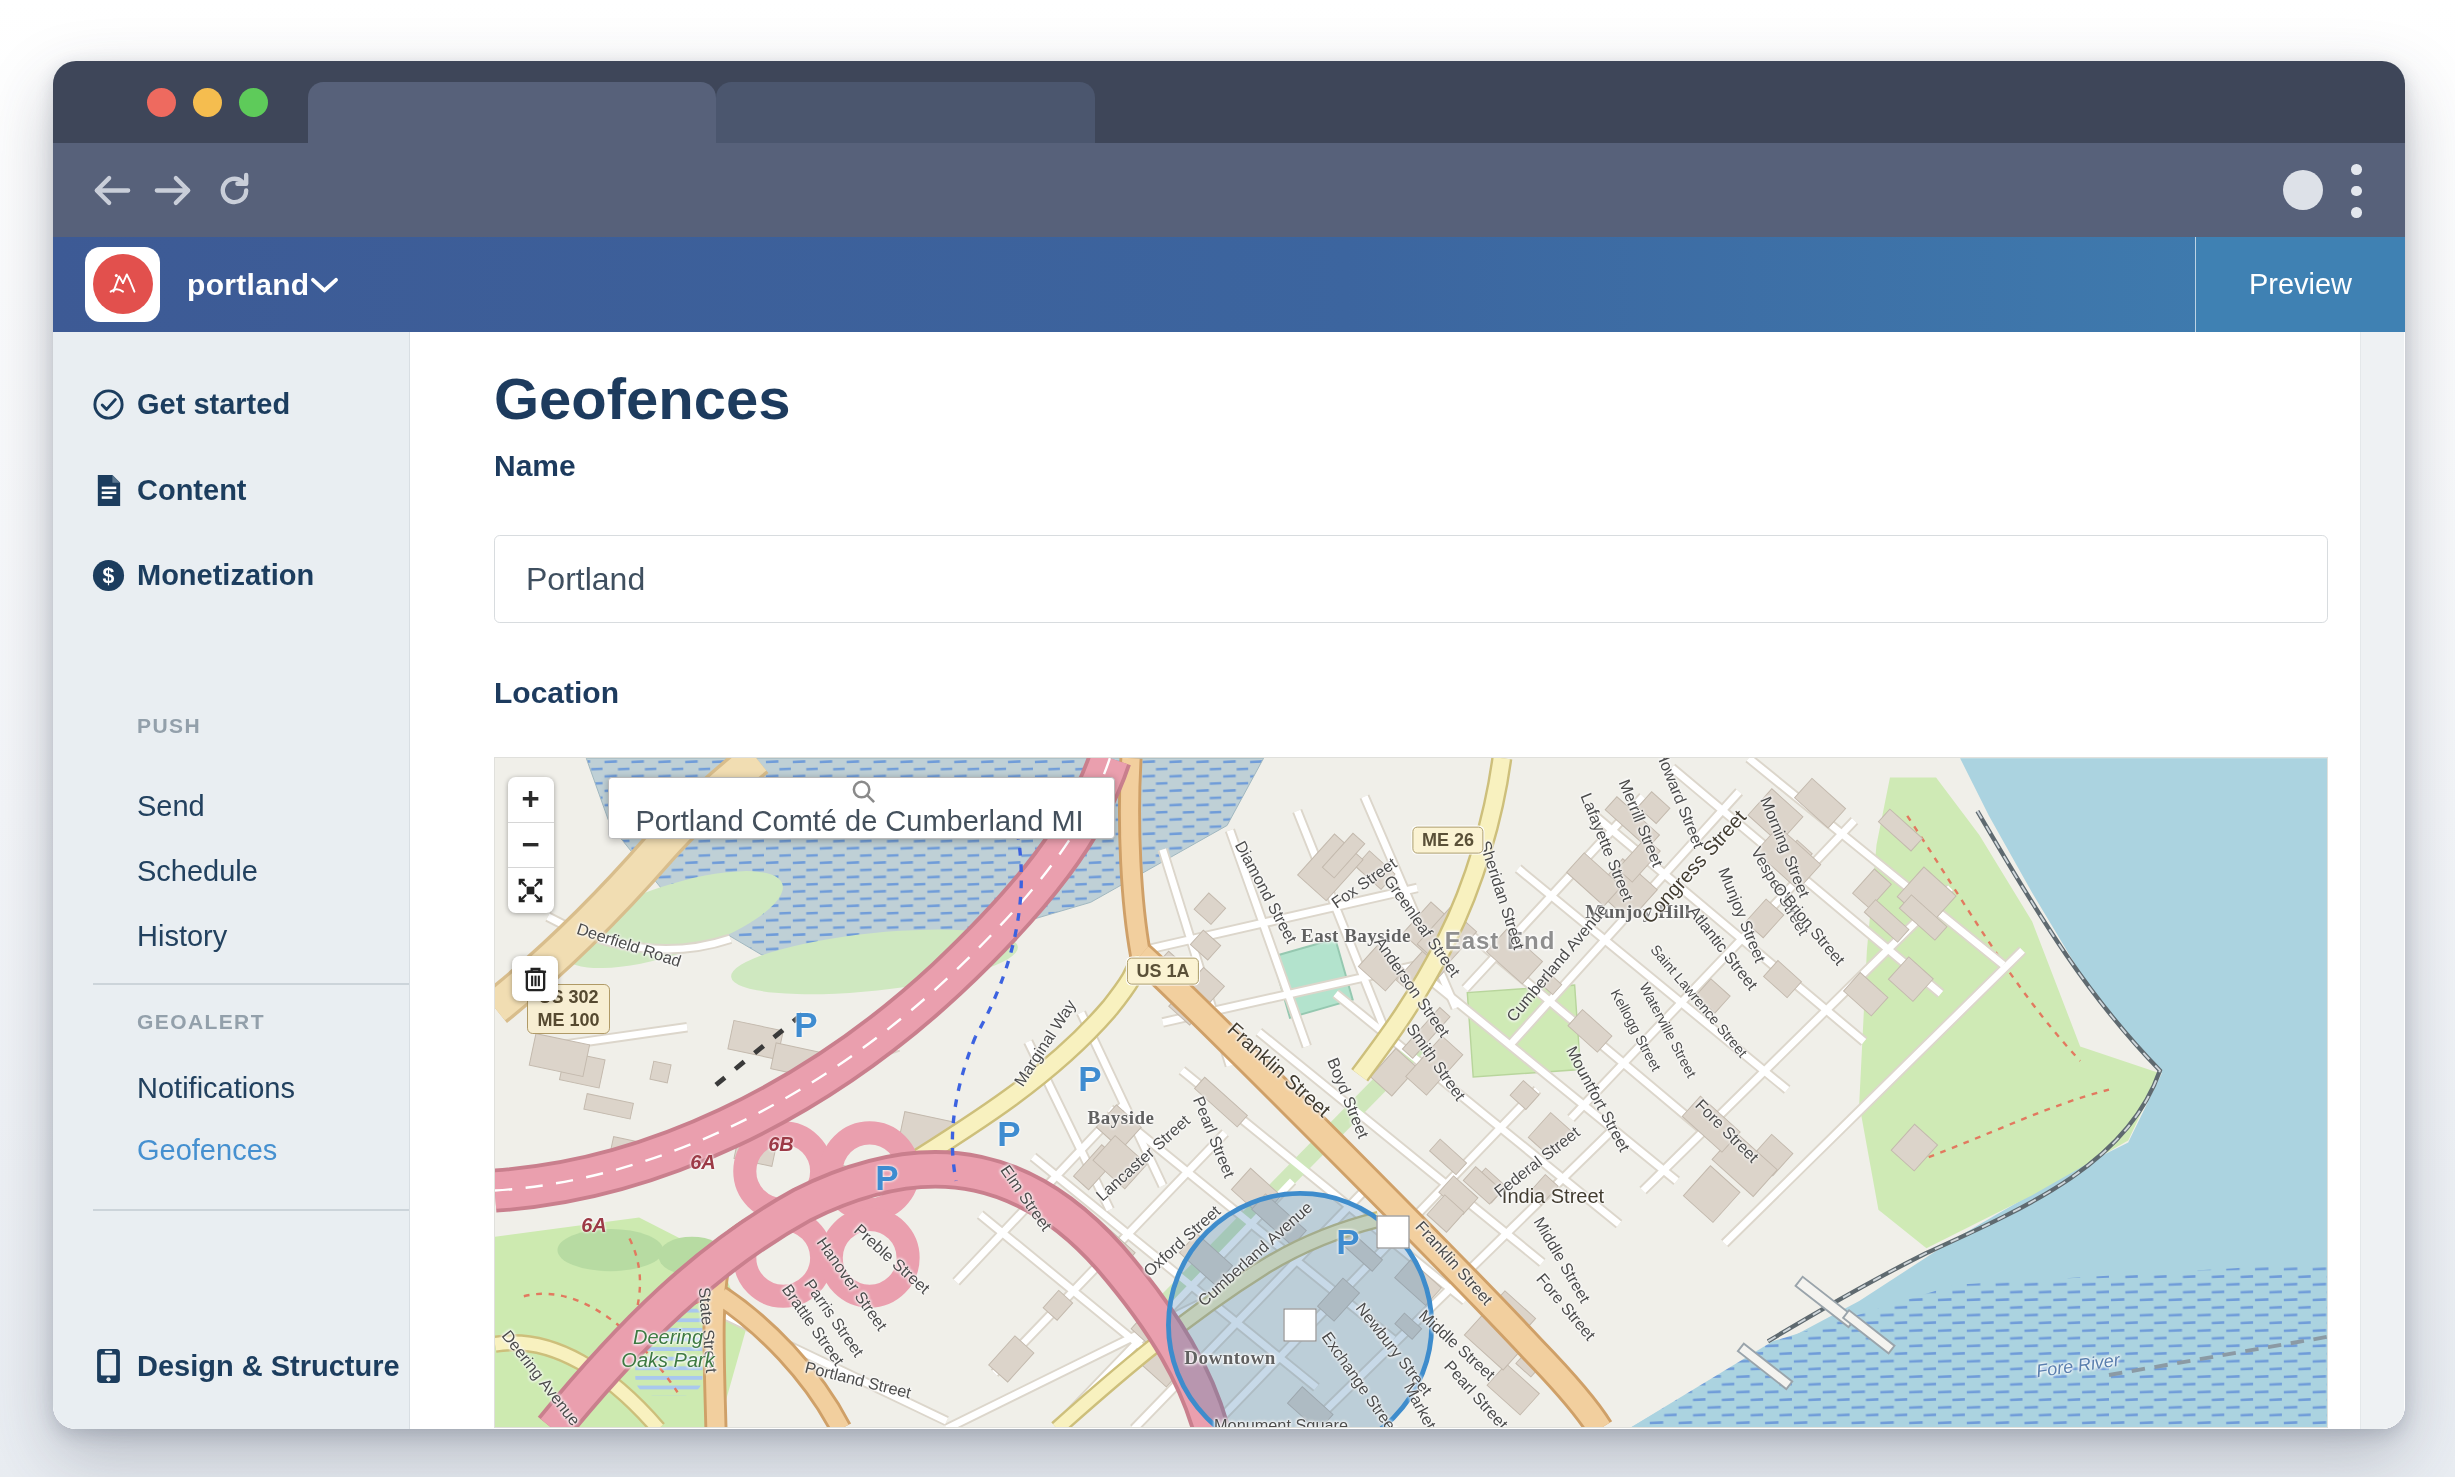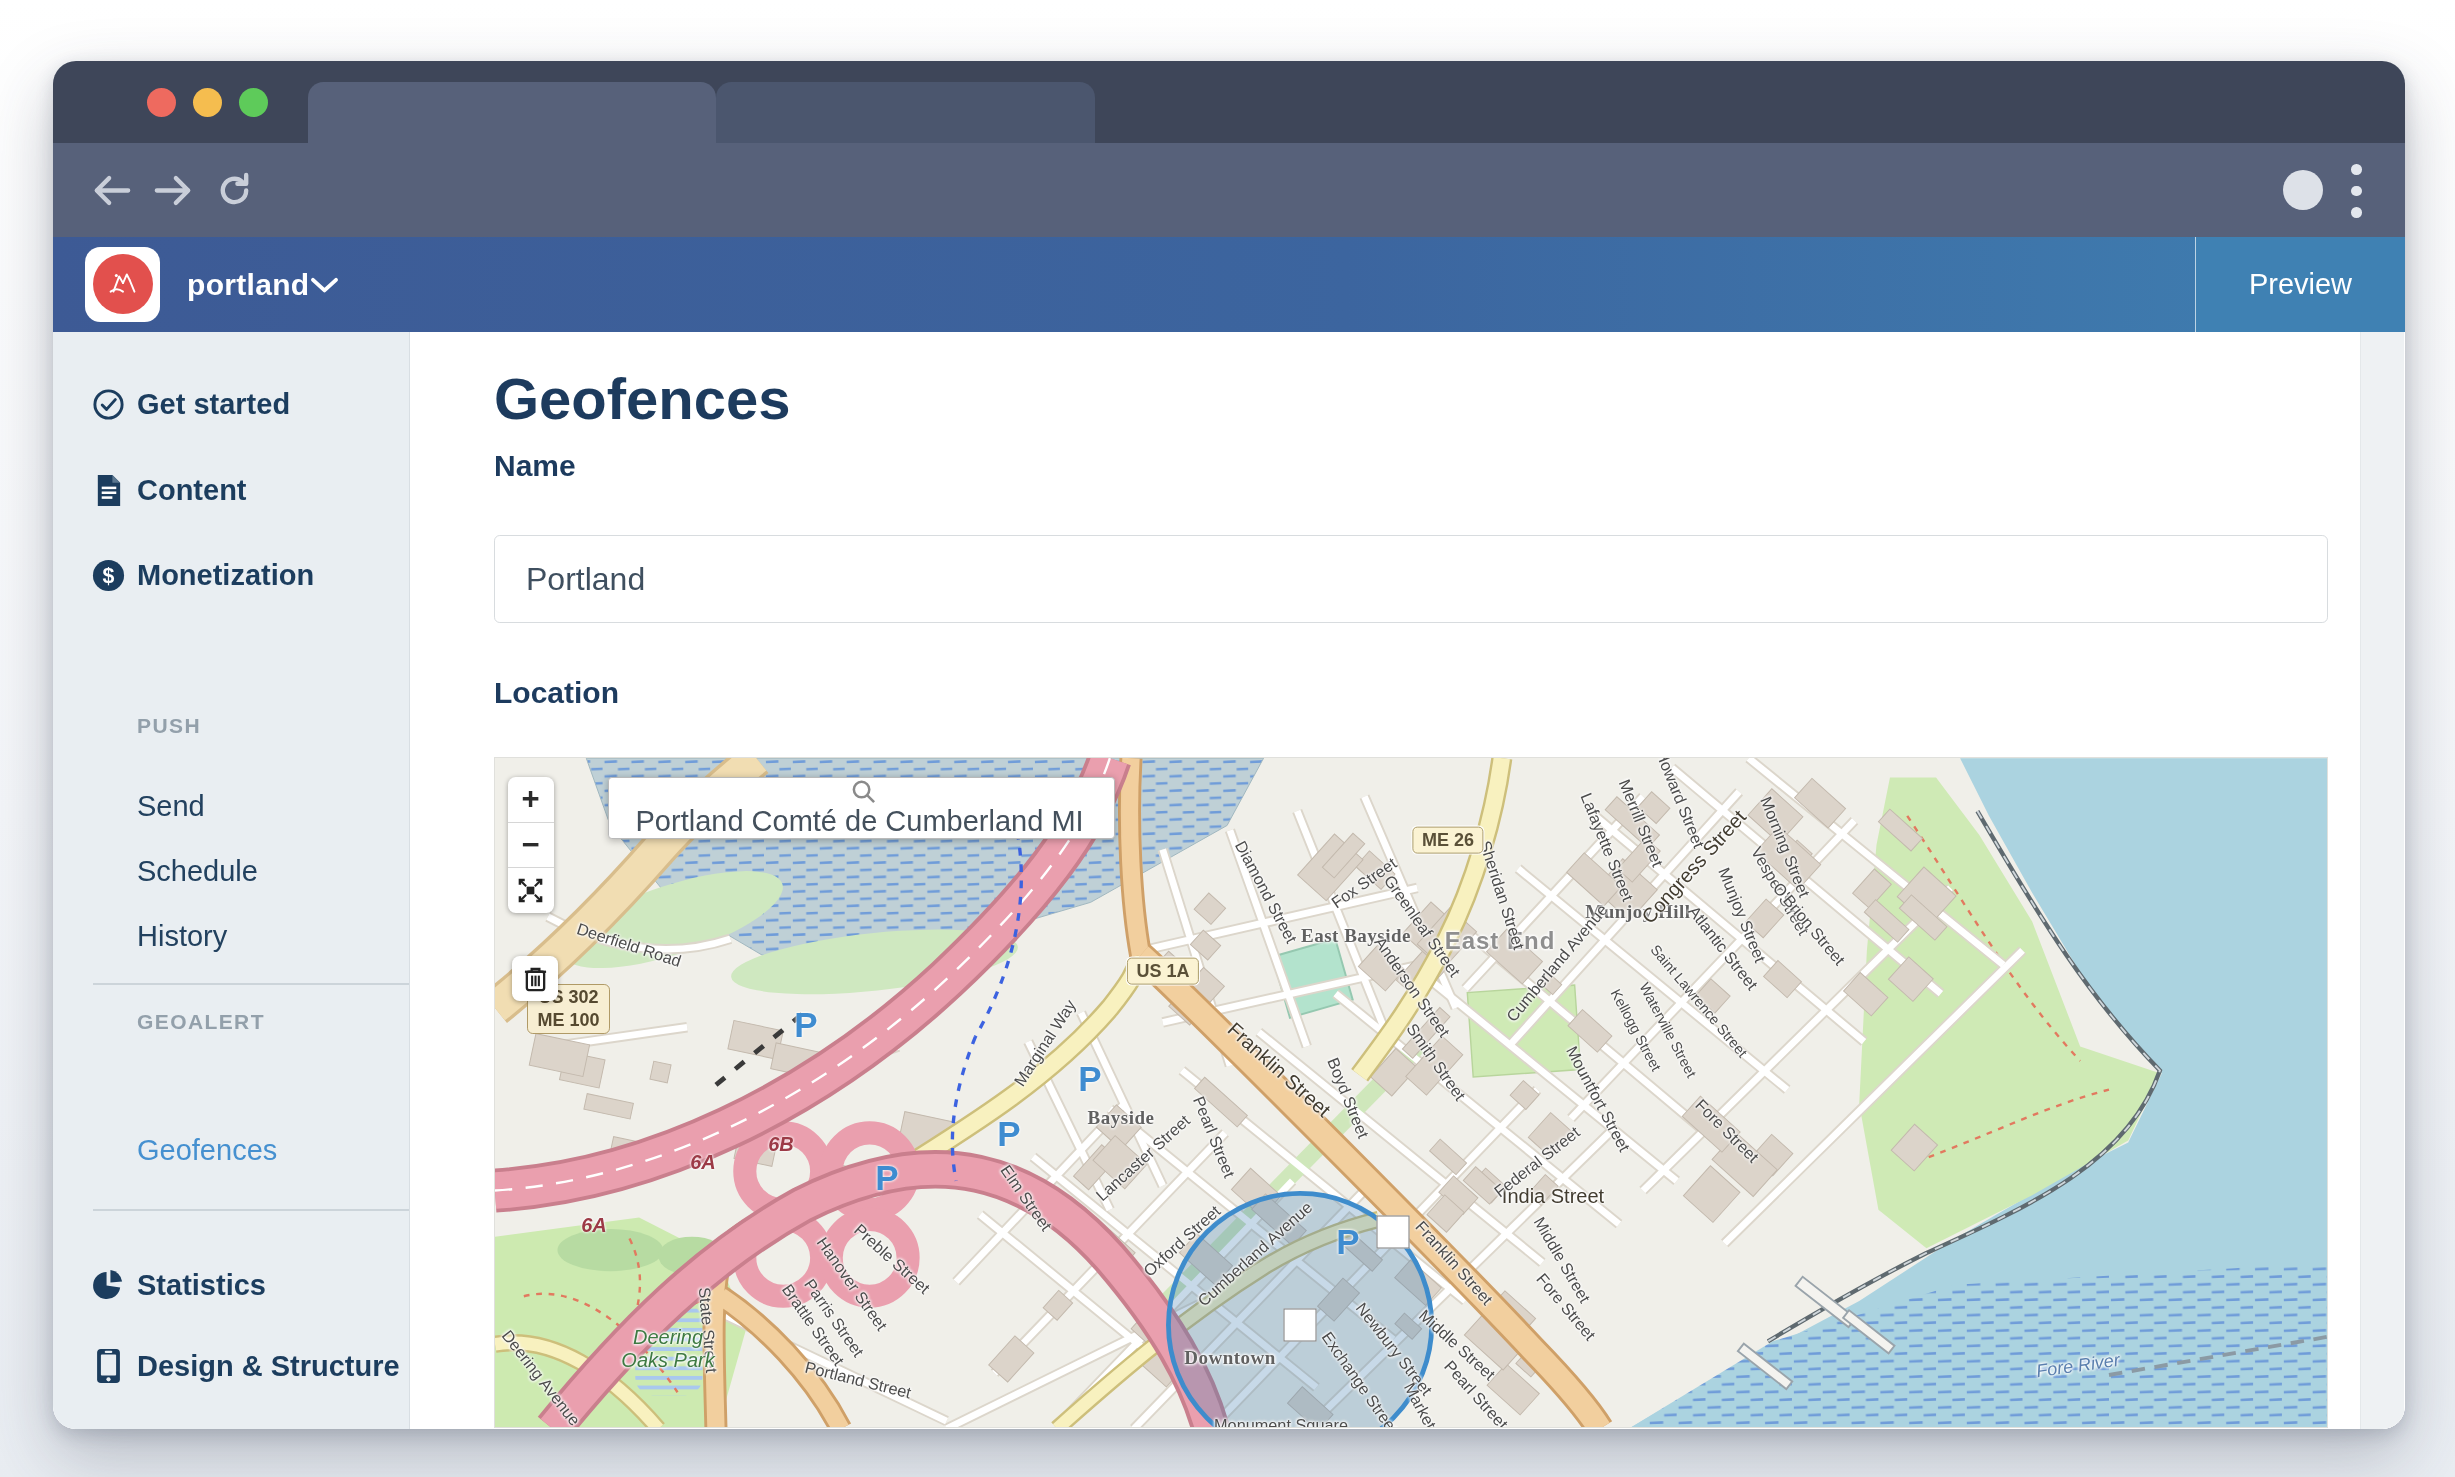--- a/index.html
+++ b/index.html
@@ -182,35 +182,29 @@
       <div class="side-item sub" style="top:512px">
           <span class="lbl">Schedule</span>
         </div>
       <div class="side-item sub" style="top:577px">
           <span class="lbl">History</span>
         </div>
 
       <div class="side-div" style="top:651px"></div>
 
       <div class="side-section" style="top:678px">GEOALERT</div>
+      <div class="side-item sub" style="top:729px">
+          <span class="lbl">Notifications</span>
+        </div>
       <div class="side-item sub active" style="top:791px">
           <span class="lbl" style="color:#4590d0">Geofences</span>
         </div>
 
       <div class="side-div" style="top:877px"></div>
 
-      <div class="side-item" style="top:926px">
-        <span class="ico">
-          <svg width="35" height="35" viewBox="0 0 36 36">
-              <path d="M16 4 a14 14 0 1 0 14 16 l-14-2 z" fill="#1c3d5e"></path>
-              <path d="M20 2 a14 14 0 0 1 12 12 l-12 1 z" fill="#1c3d5e"></path>
-            </svg>
-        </span>
-        <span class="lbl">Statistics</span>
-      </div>
 
       <div class="side-item" style="top:1007px">
         <span class="ico">
           <svg width="29" height="38" viewBox="0 0 30 40">
               <rect x="3" y="2" width="24" height="36" rx="4" fill="#1c3d5e"></rect>
               <rect x="7" y="8" width="16" height="22" rx="1" fill="#e9eef2"></rect>
               <rect x="11" y="4" width="8" height="2.4" rx="1.2" fill="#e9eef2"></rect>
               <circle cx="15" cy="34" r="2.2" fill="#e9eef2"></circle>
             </svg>
         </span>

